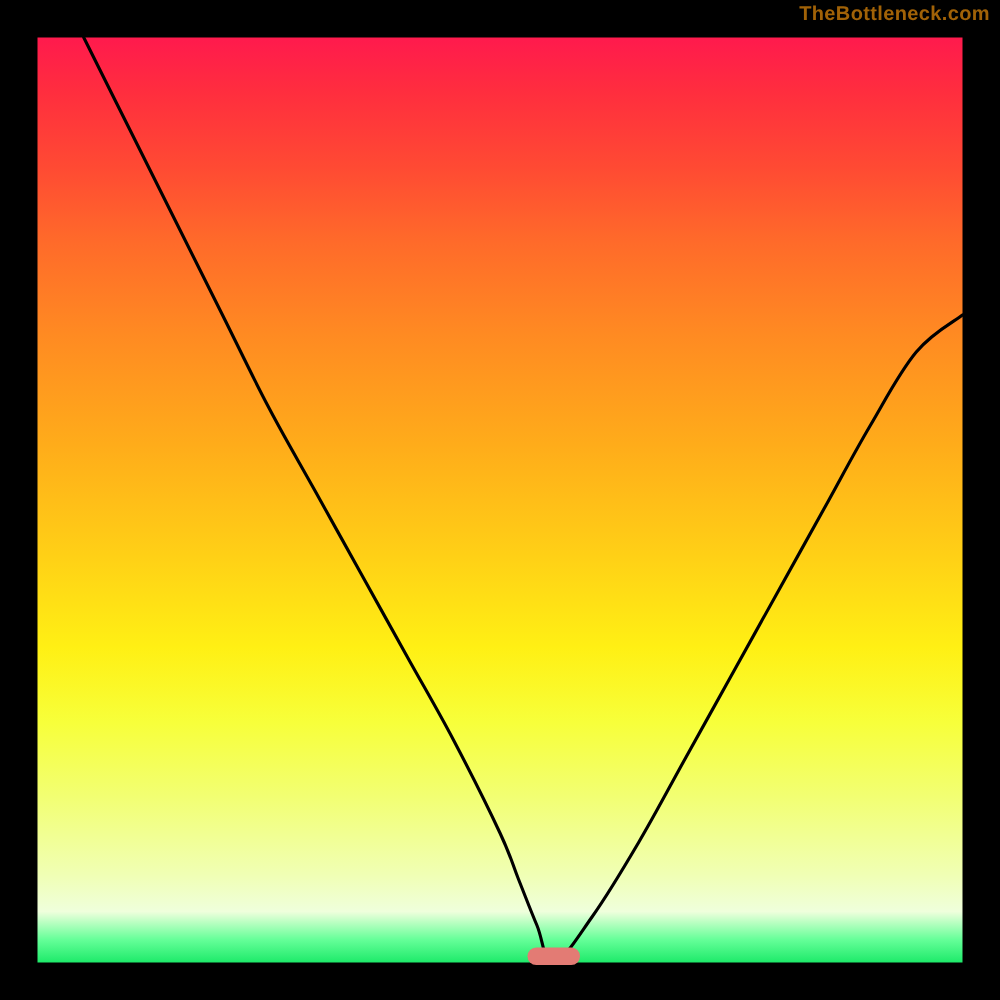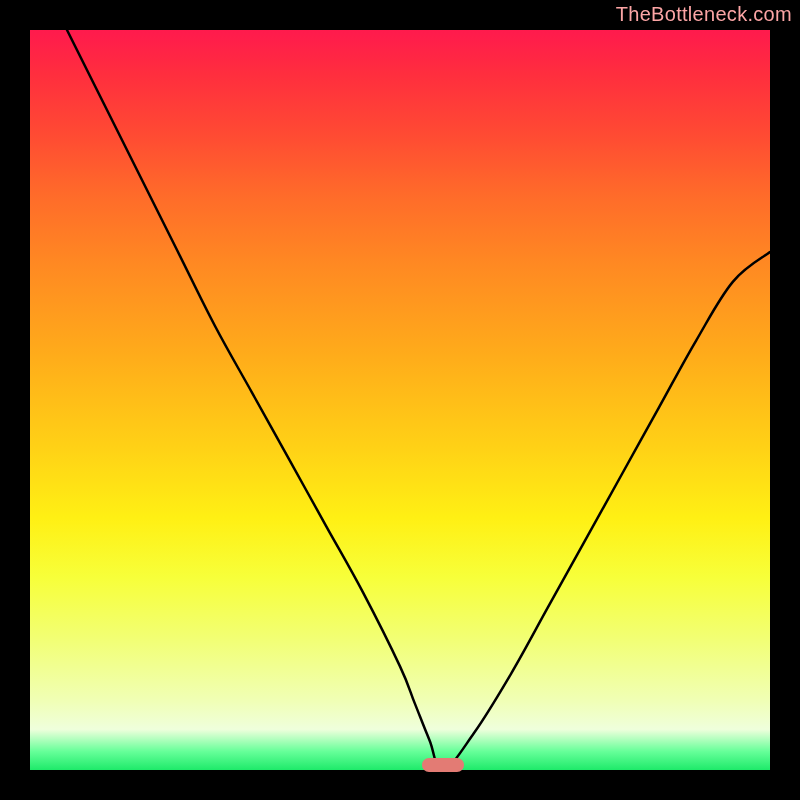--- a/index.html
+++ b/index.html
@@ -38,24 +38,24 @@
       #f0ffb4 90.5%,
       #efffdc 94.5%,
       #66ff99 97.5%,
       #1eea6a 100%
     );
   }
   .watermark {
     position: absolute;
     top: 3px;
     right: 8px;
-    color: #fca5a5;
-    font-size: 20px;
+    color: #a16207;
+    font-size: 16px;
     letter-spacing: 0.3px;
-    font-weight: 400;
+    font-weight: 700;
     user-select: none;
   }
   svg.curve {
     position: absolute;
     left: 0;
     top: 0;
     width: 740px;
     height: 740px;
     overflow: visible;
   }

